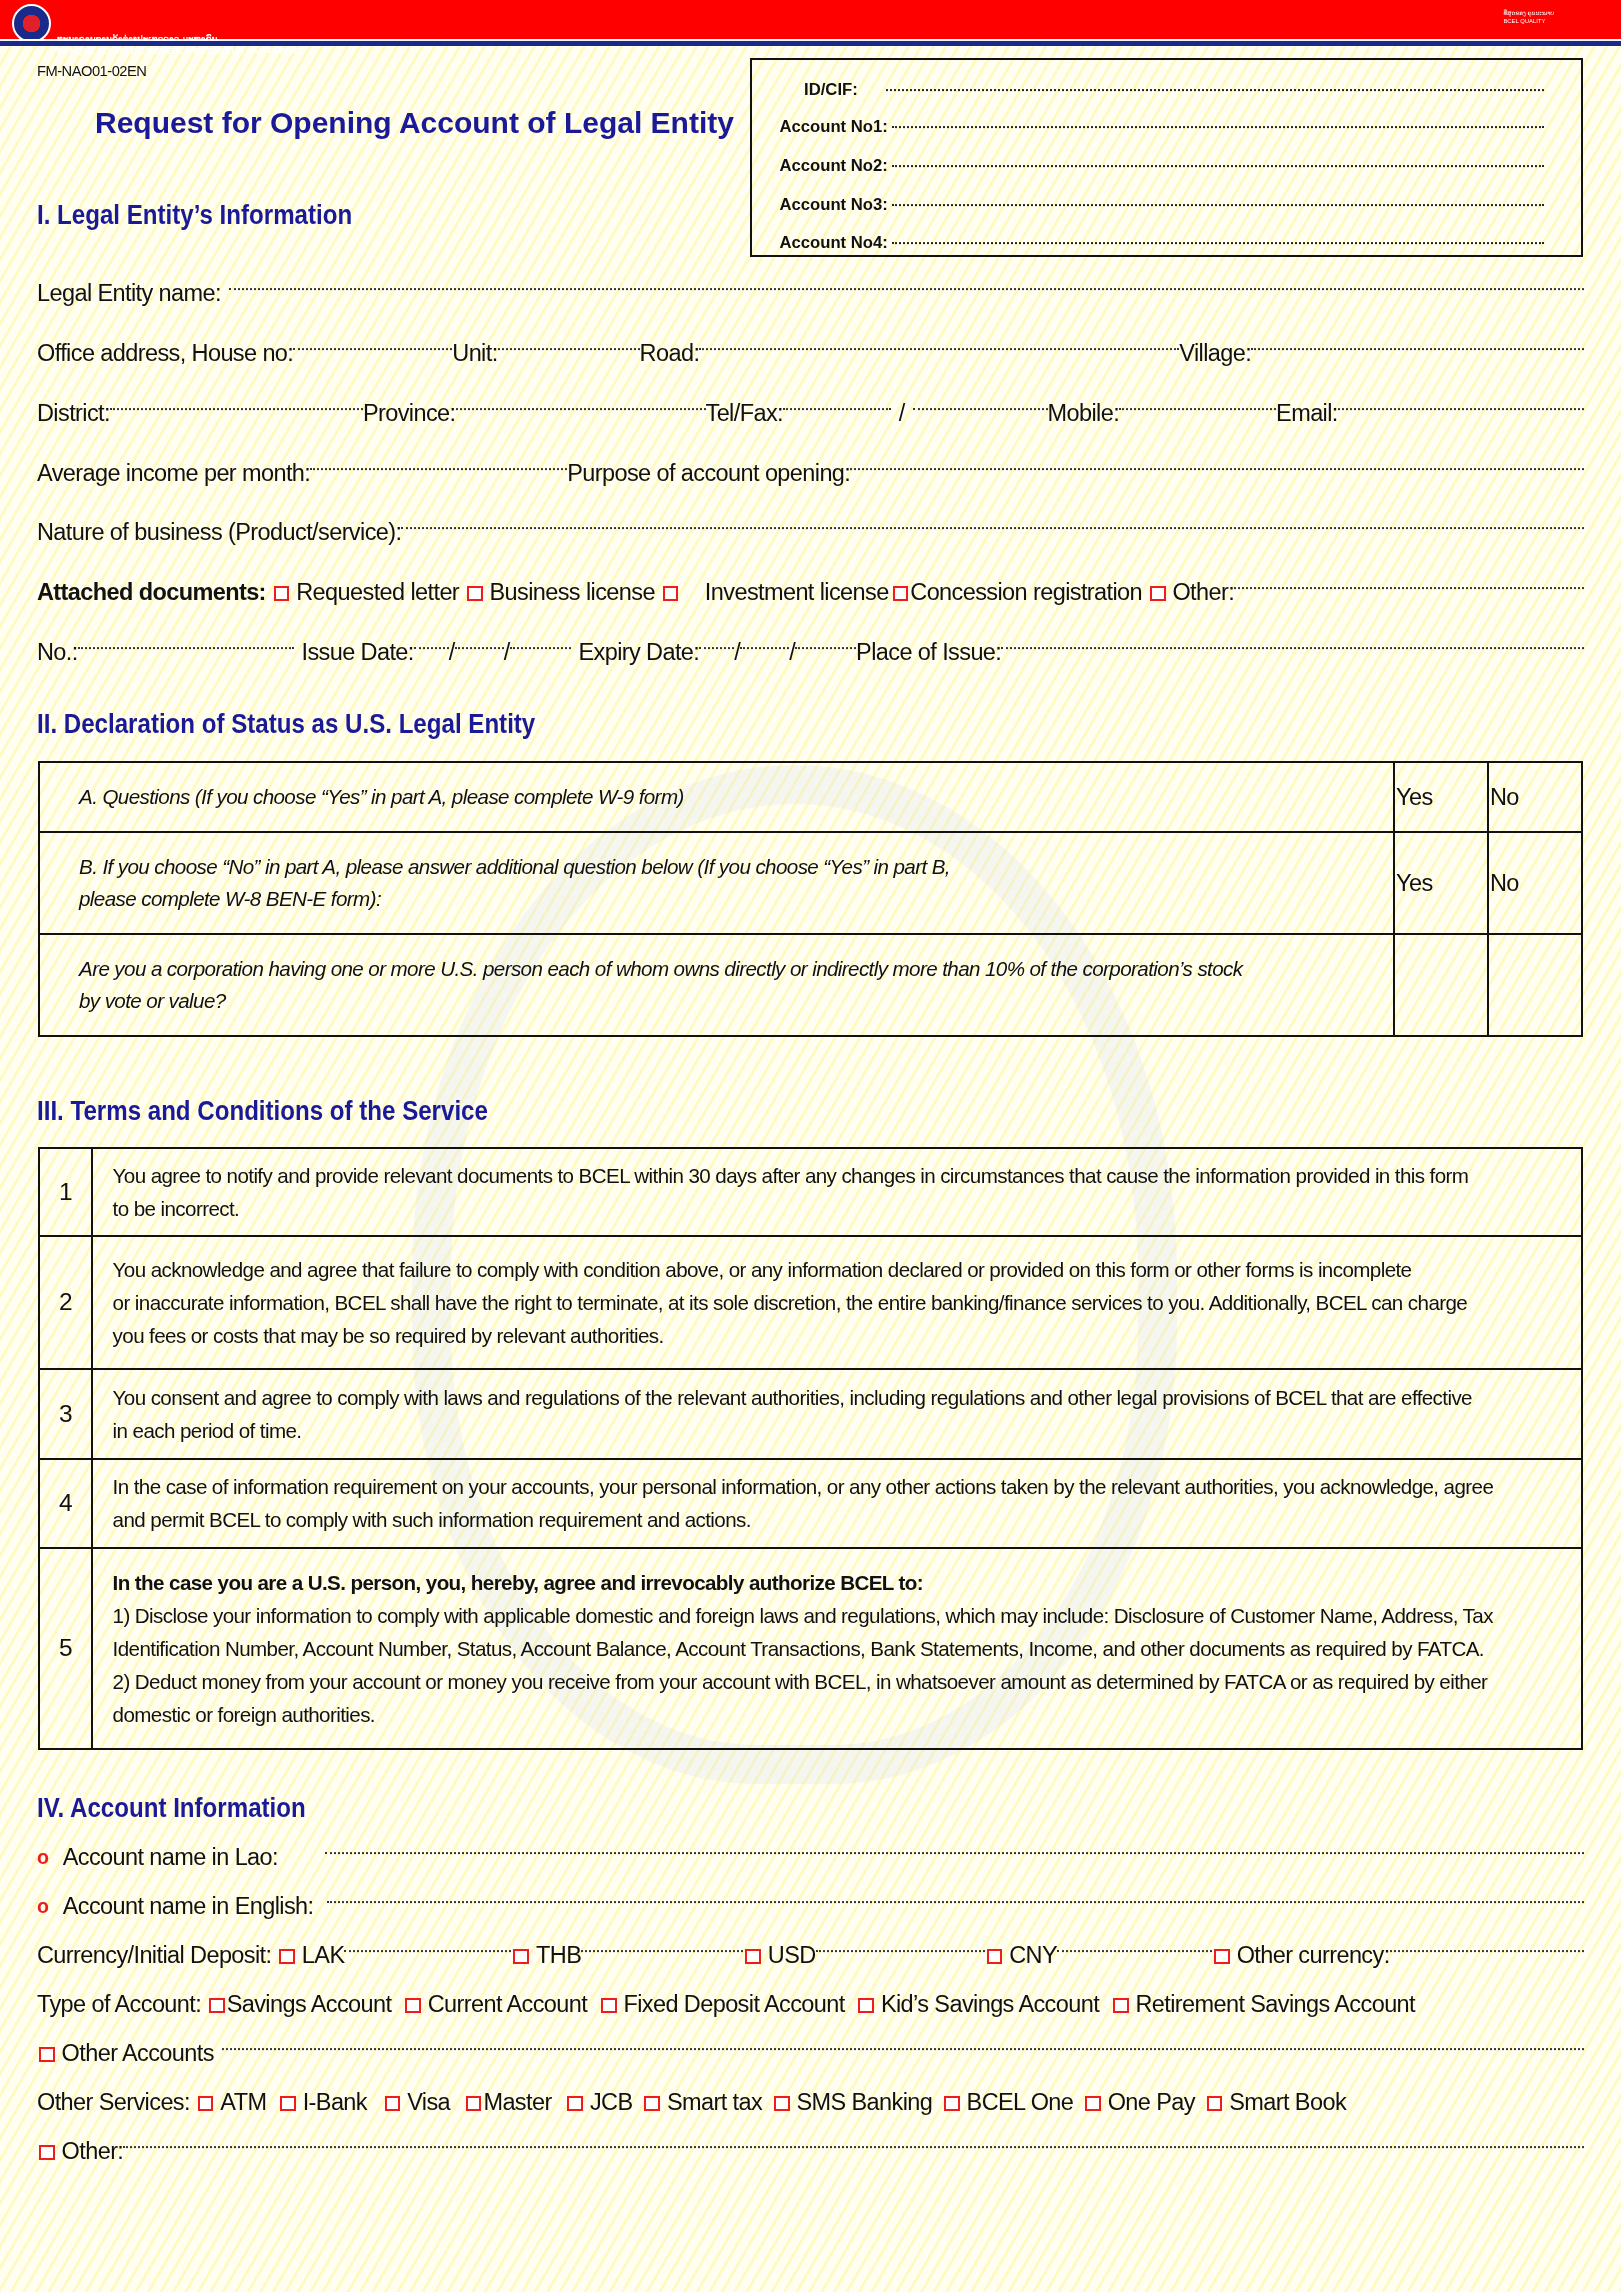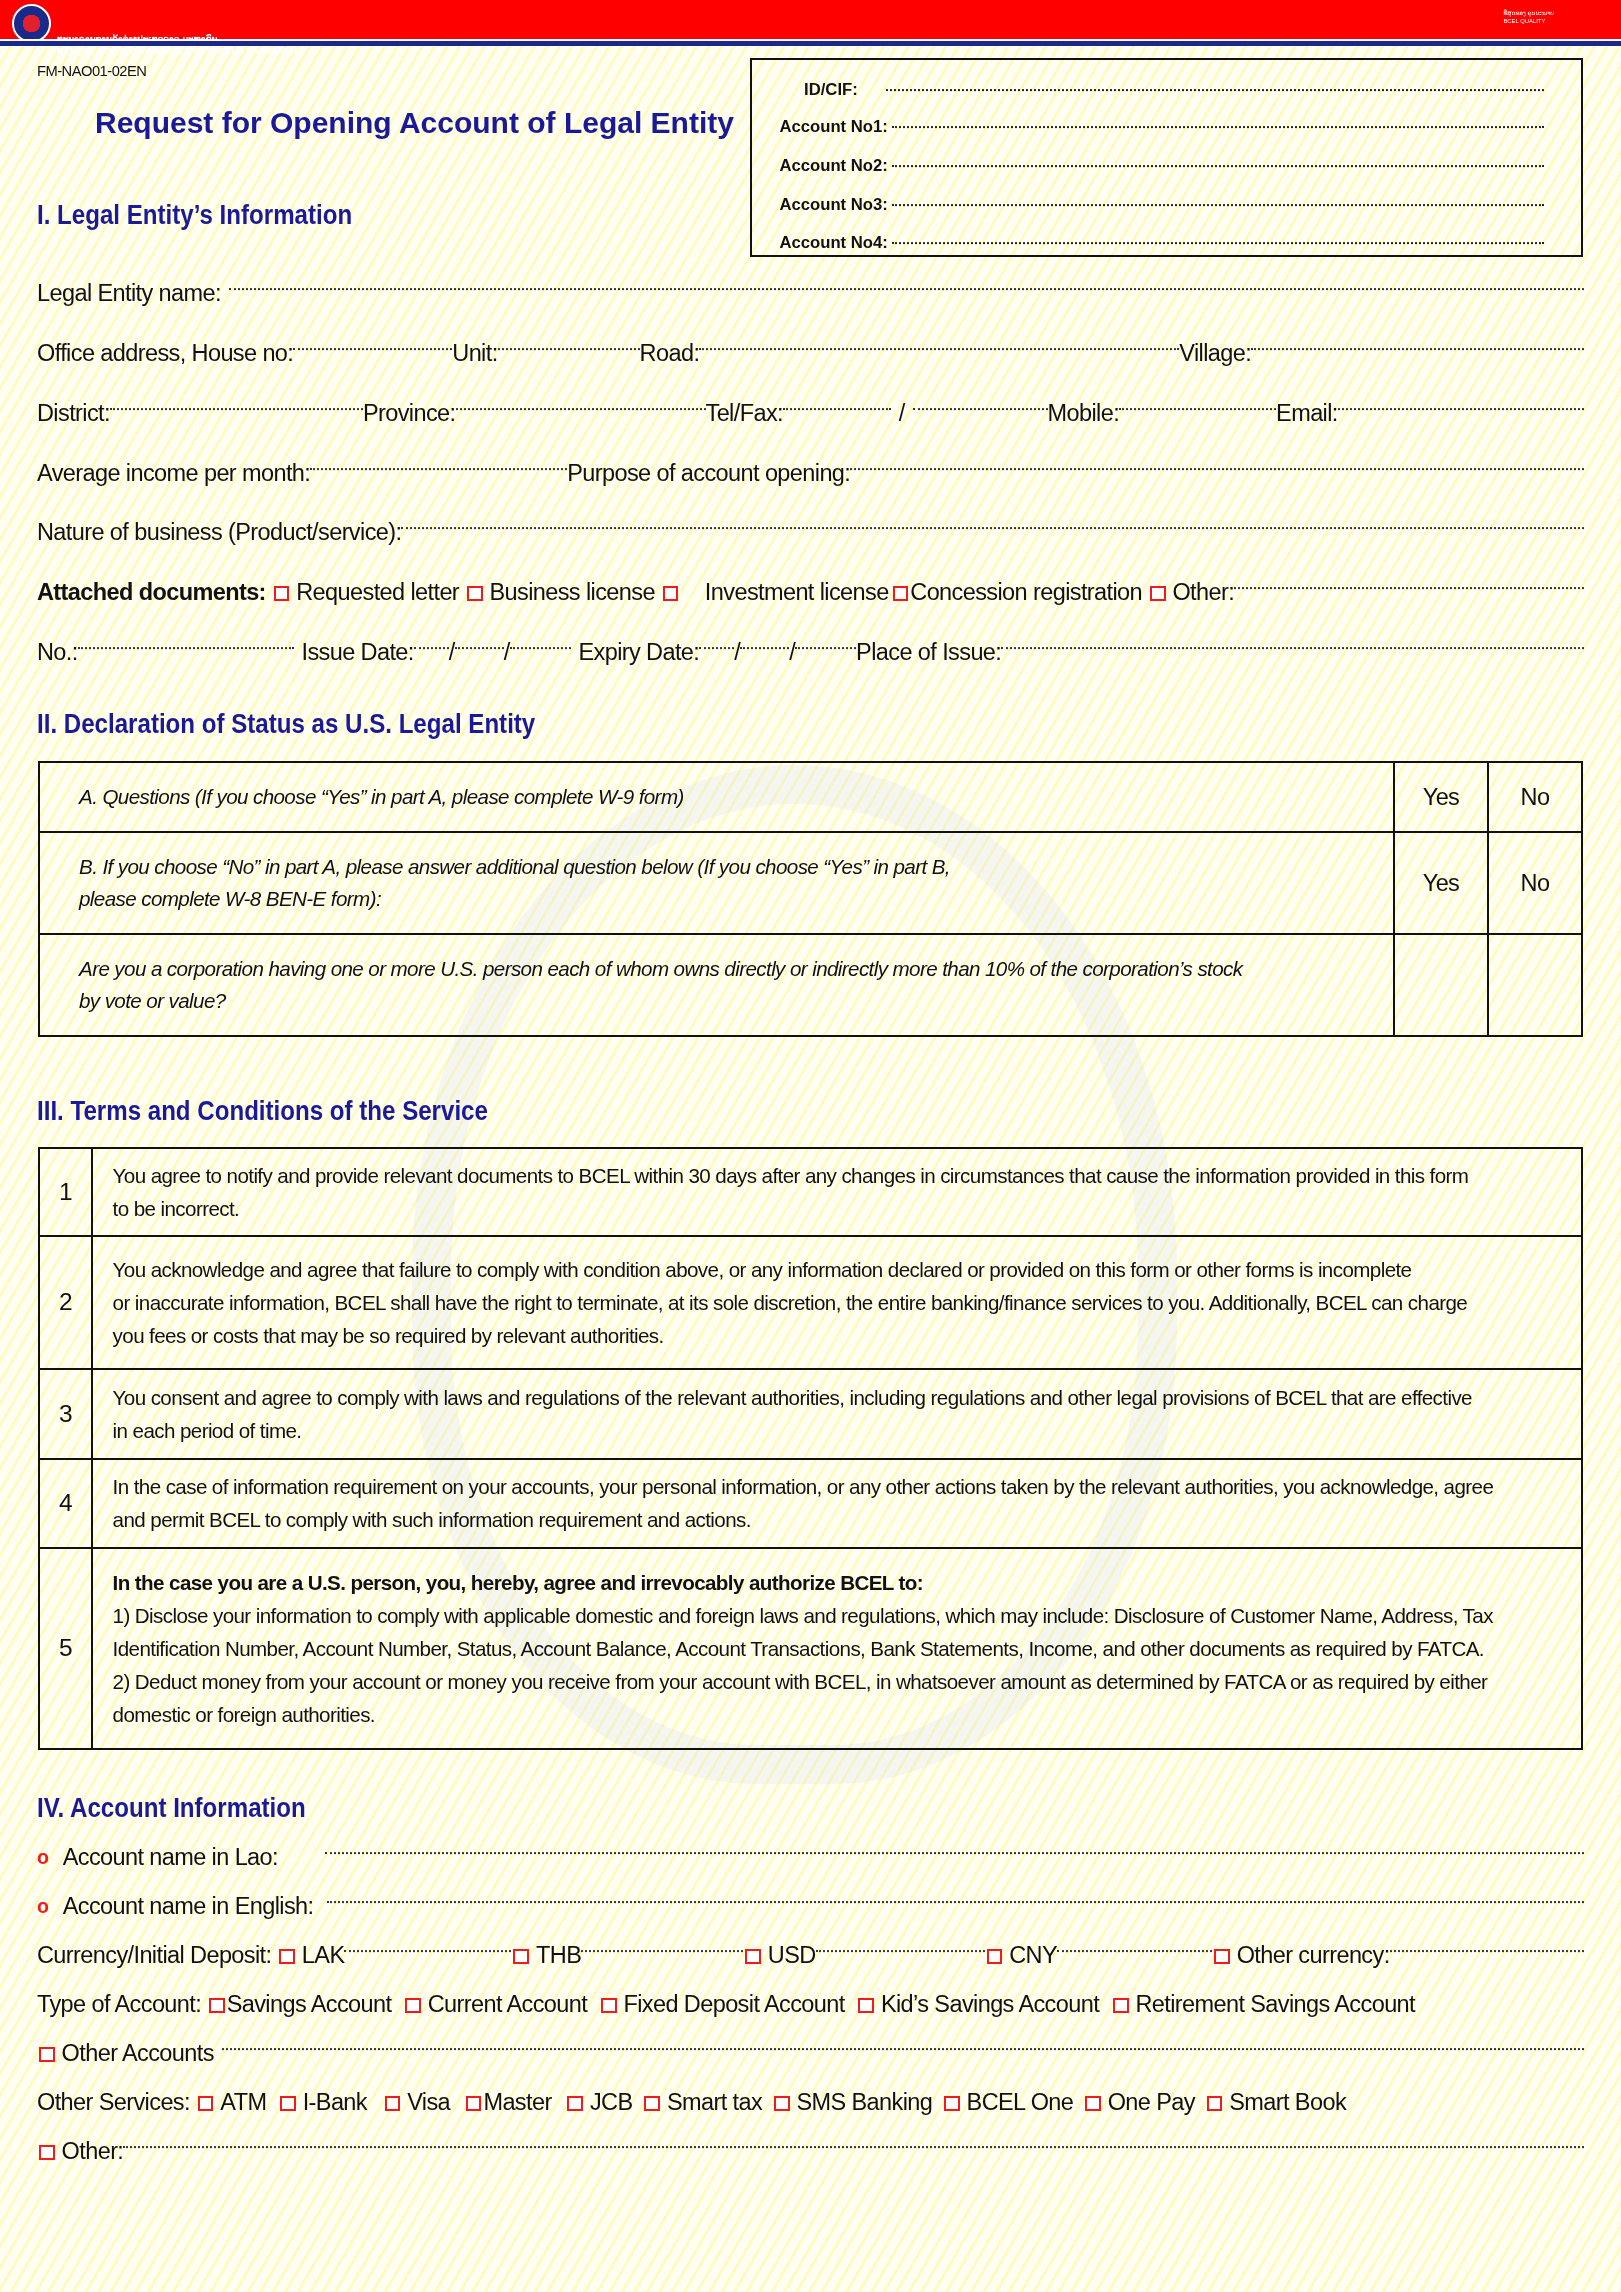--- a/index.html
+++ b/index.html
@@ -37,21 +37,21 @@
   .field-row { position: absolute; left: 37px; width: 1547px; height: 29px; display: flex; align-items: center; font-size: 23.5px; white-space: nowrap; transform-origin: left; }
   .field-row .t { letter-spacing: -0.6px; }
   .field-row .d { border-bottom: 2px dotted #333; height: 0; transform: translateY(-4.9px); }
   .flex1 { flex: 1; }
   .b { font-weight: bold; }
   .cb { display: inline-block; width: 15.7px; height: 15.7px; border: 2.9px solid #ee1c1c; box-sizing: border-box; margin: 0 6.9px 0 7.8px; background: #fff; transform: translateY(1px); }
   .bullet { color: #ee1c1c; font-weight: bold; font-size: 19.6px; margin-right: 13.7px; }
 
   table.grid { position: absolute; border-collapse: collapse; font-size: 20.6px; }
   table.grid td { border: 2.9px solid #111; vertical-align: middle; letter-spacing: -0.6px; }
-  .yn { text-align: center; font-size: 23.5px; width: 90px; }
+  .yn { text-align: left; font-size: 23.5px; width: 90px; }
   .num { text-align: center; font-size: 24.5px; width: 49px; }
   .term { padding: 9.8px 17.6px 9.8px 19.6px; line-height: 33px; }
   .q { padding: 18px 39px; line-height: 32px; font-style: italic; }
   .q.indent { padding-left: 76px; }
 </style>
 </head>
 <body>
 
 <div class="watermark"></div>
 

